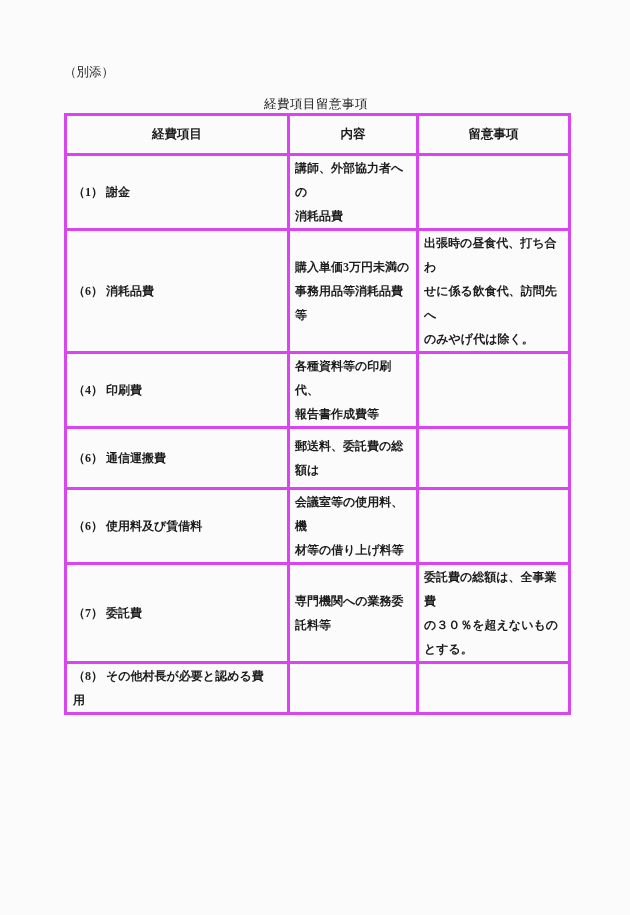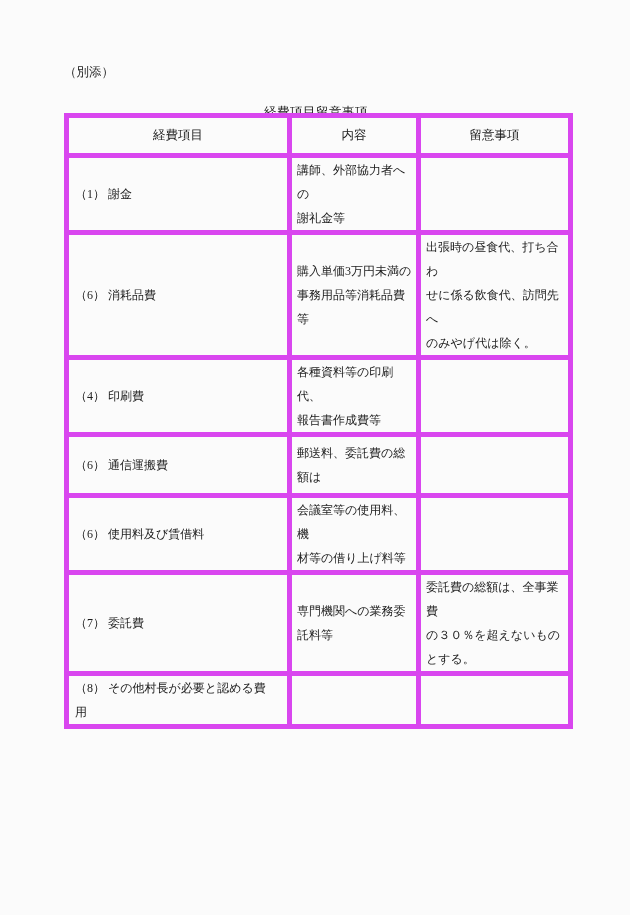--- a/index.html
+++ b/index.html
@@ -18,38 +18,38 @@
   }
   .attachment-label {
     position: absolute;
     left: 64px;
     top: 64px;
     font-size: 12.5px;
   }
   .doc-title {
     position: absolute;
     left: 64px;
-    top: 104px;
+    top: 96px;
     width: 504px;
     text-align: center;
     font-size: 12.5px;
     letter-spacing: 0.5px;
   }
   table.expense-table {
     position: absolute;
     left: 64px;
     top: 113px;
     width: 504px;
     border-collapse: collapse;
     table-layout: fixed;
   }
   .expense-table td, .expense-table th {
-    border: 5px solid #d946ef;
+    border: 3px solid #d946ef;
     font-size: 12px;
-    font-weight: normal;
+    font-weight: bold;
     vertical-align: middle;
     line-height: 24px;
     padding: 0;
   }
   .expense-table th {
     text-align: center;
     font-size: 12.5px;
     line-height: normal;
   }
   col.c1 { width: 223px; }
@@ -93,21 +93,21 @@
     </colgroup>
     <tbody>
         <tr class="h-header">
       <th>経費項目</th>
       <th>内容</th>
       <th>留意事項</th>
     </tr>
     <tr class="h-r1">
       <td class="item-cell">（1） 謝金</td>
       <td class="text-cell">講師、外部協力者への
-謝礼金等</td>
+消耗品費</td>
       <td class="text-cell"></td>
     </tr>
     <tr class="h-r3">
       <td class="item-cell">（6） 消耗品費</td>
       <td class="text-cell">購入単価3万円未満の
 事務用品等消耗品費
 等</td>
       <td class="text-cell">出張時の昼食代、打ち合わ
 せに係る飲食代、訪問先へ
 のみやげ代は除く。</td>

